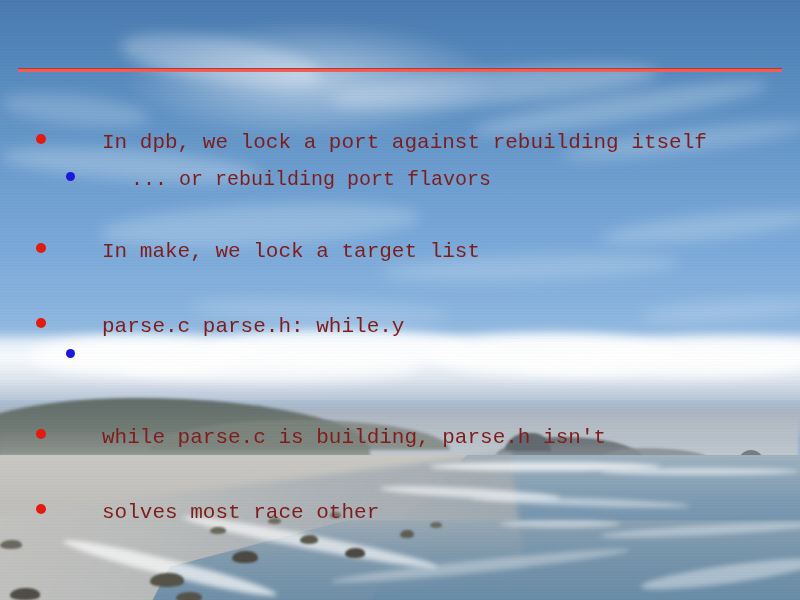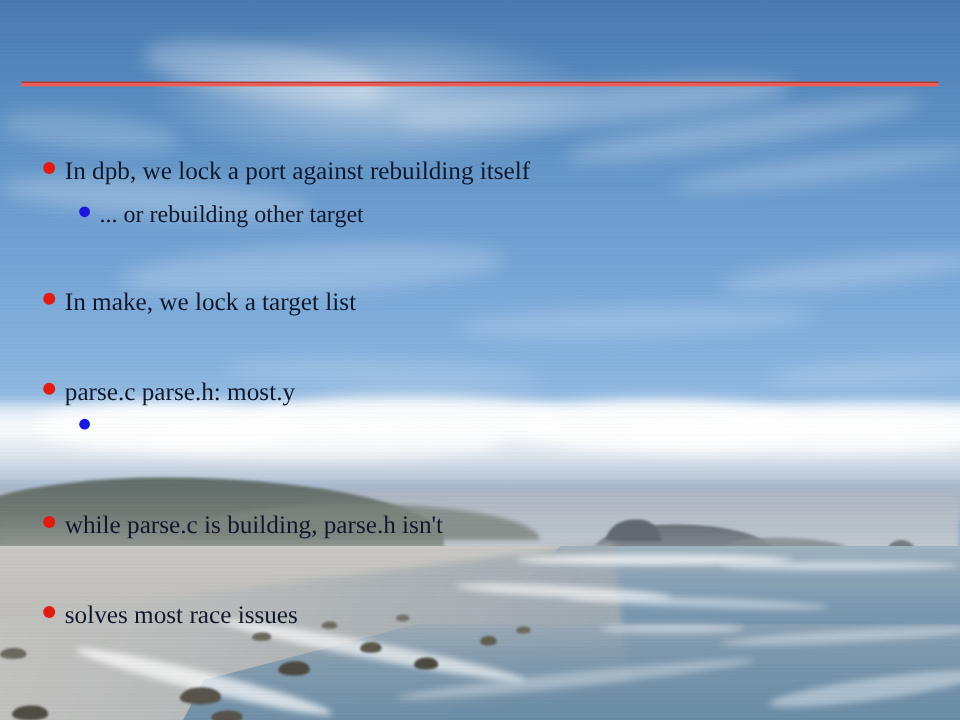--- a/index.html
+++ b/index.html
@@ -307,24 +307,25 @@
     margin-right: 8px;
   }
   .lvl2 .marker {
     width: 9px; height: 9px;
     background: #1a18e0;
     top: -4px;
     margin-right: 8px;
   }
 
   .btext {
-    font-family: Liberation Serif, serif;
-    color: #0f172a;
+    font-family: Liberation Mono, monospace;
+    color: #7f1d1d;
     font-size: 21px;
     line-height: 21px;
+    margin-left: 48px;
   }
   .lvl1 .btext { font-size: 21px; }
   .lvl2 .btext { font-size: 20px; }
 </style>
 </head>
 <body>
 
 <div class="slide">
 
   <div class="photo">
@@ -395,37 +396,37 @@
 
     <div class="title-rule"></div>
 
     <div class="bullets" id="bullet-list">
         <div class="bullet lvl1" style="top: 132px;">
           <span class="marker"></span>
           <span class="btext">In dpb, we lock a port against rebuilding itself</span>
         </div>
         <div class="bullet lvl2" style="top: 169px;">
           <span class="marker"></span>
-          <span class="btext">... or rebuilding other target</span>
+          <span class="btext">... or rebuilding port flavors</span>
         </div>
         <div class="bullet lvl1" style="top: 241px; text-align: center;">
           <span class="marker"></span>
           <span class="btext">In make, we lock a target list</span>
         </div>
         <div class="bullet lvl1" style="top: 316px;">
           <span class="marker"></span>
-          <span class="btext">parse.c parse.h: most.y</span>
+          <span class="btext">parse.c parse.h: while.y</span>
         </div>
         <div class="bullet lvl2" style="top: 353px;">
           <span class="marker"></span>
         </div>
         <div class="bullet lvl1" style="top: 427px;">
           <span class="marker"></span>
           <span class="btext">while parse.c is building, parse.h isn't</span>
         </div>
         <div class="bullet lvl1" style="top: 502px;">
           <span class="marker"></span>
-          <span class="btext">solves most race issues</span>
+          <span class="btext">solves most race other</span>
         </div>
       </div>
 
   </div>
 </div>
 
 </body></html>

